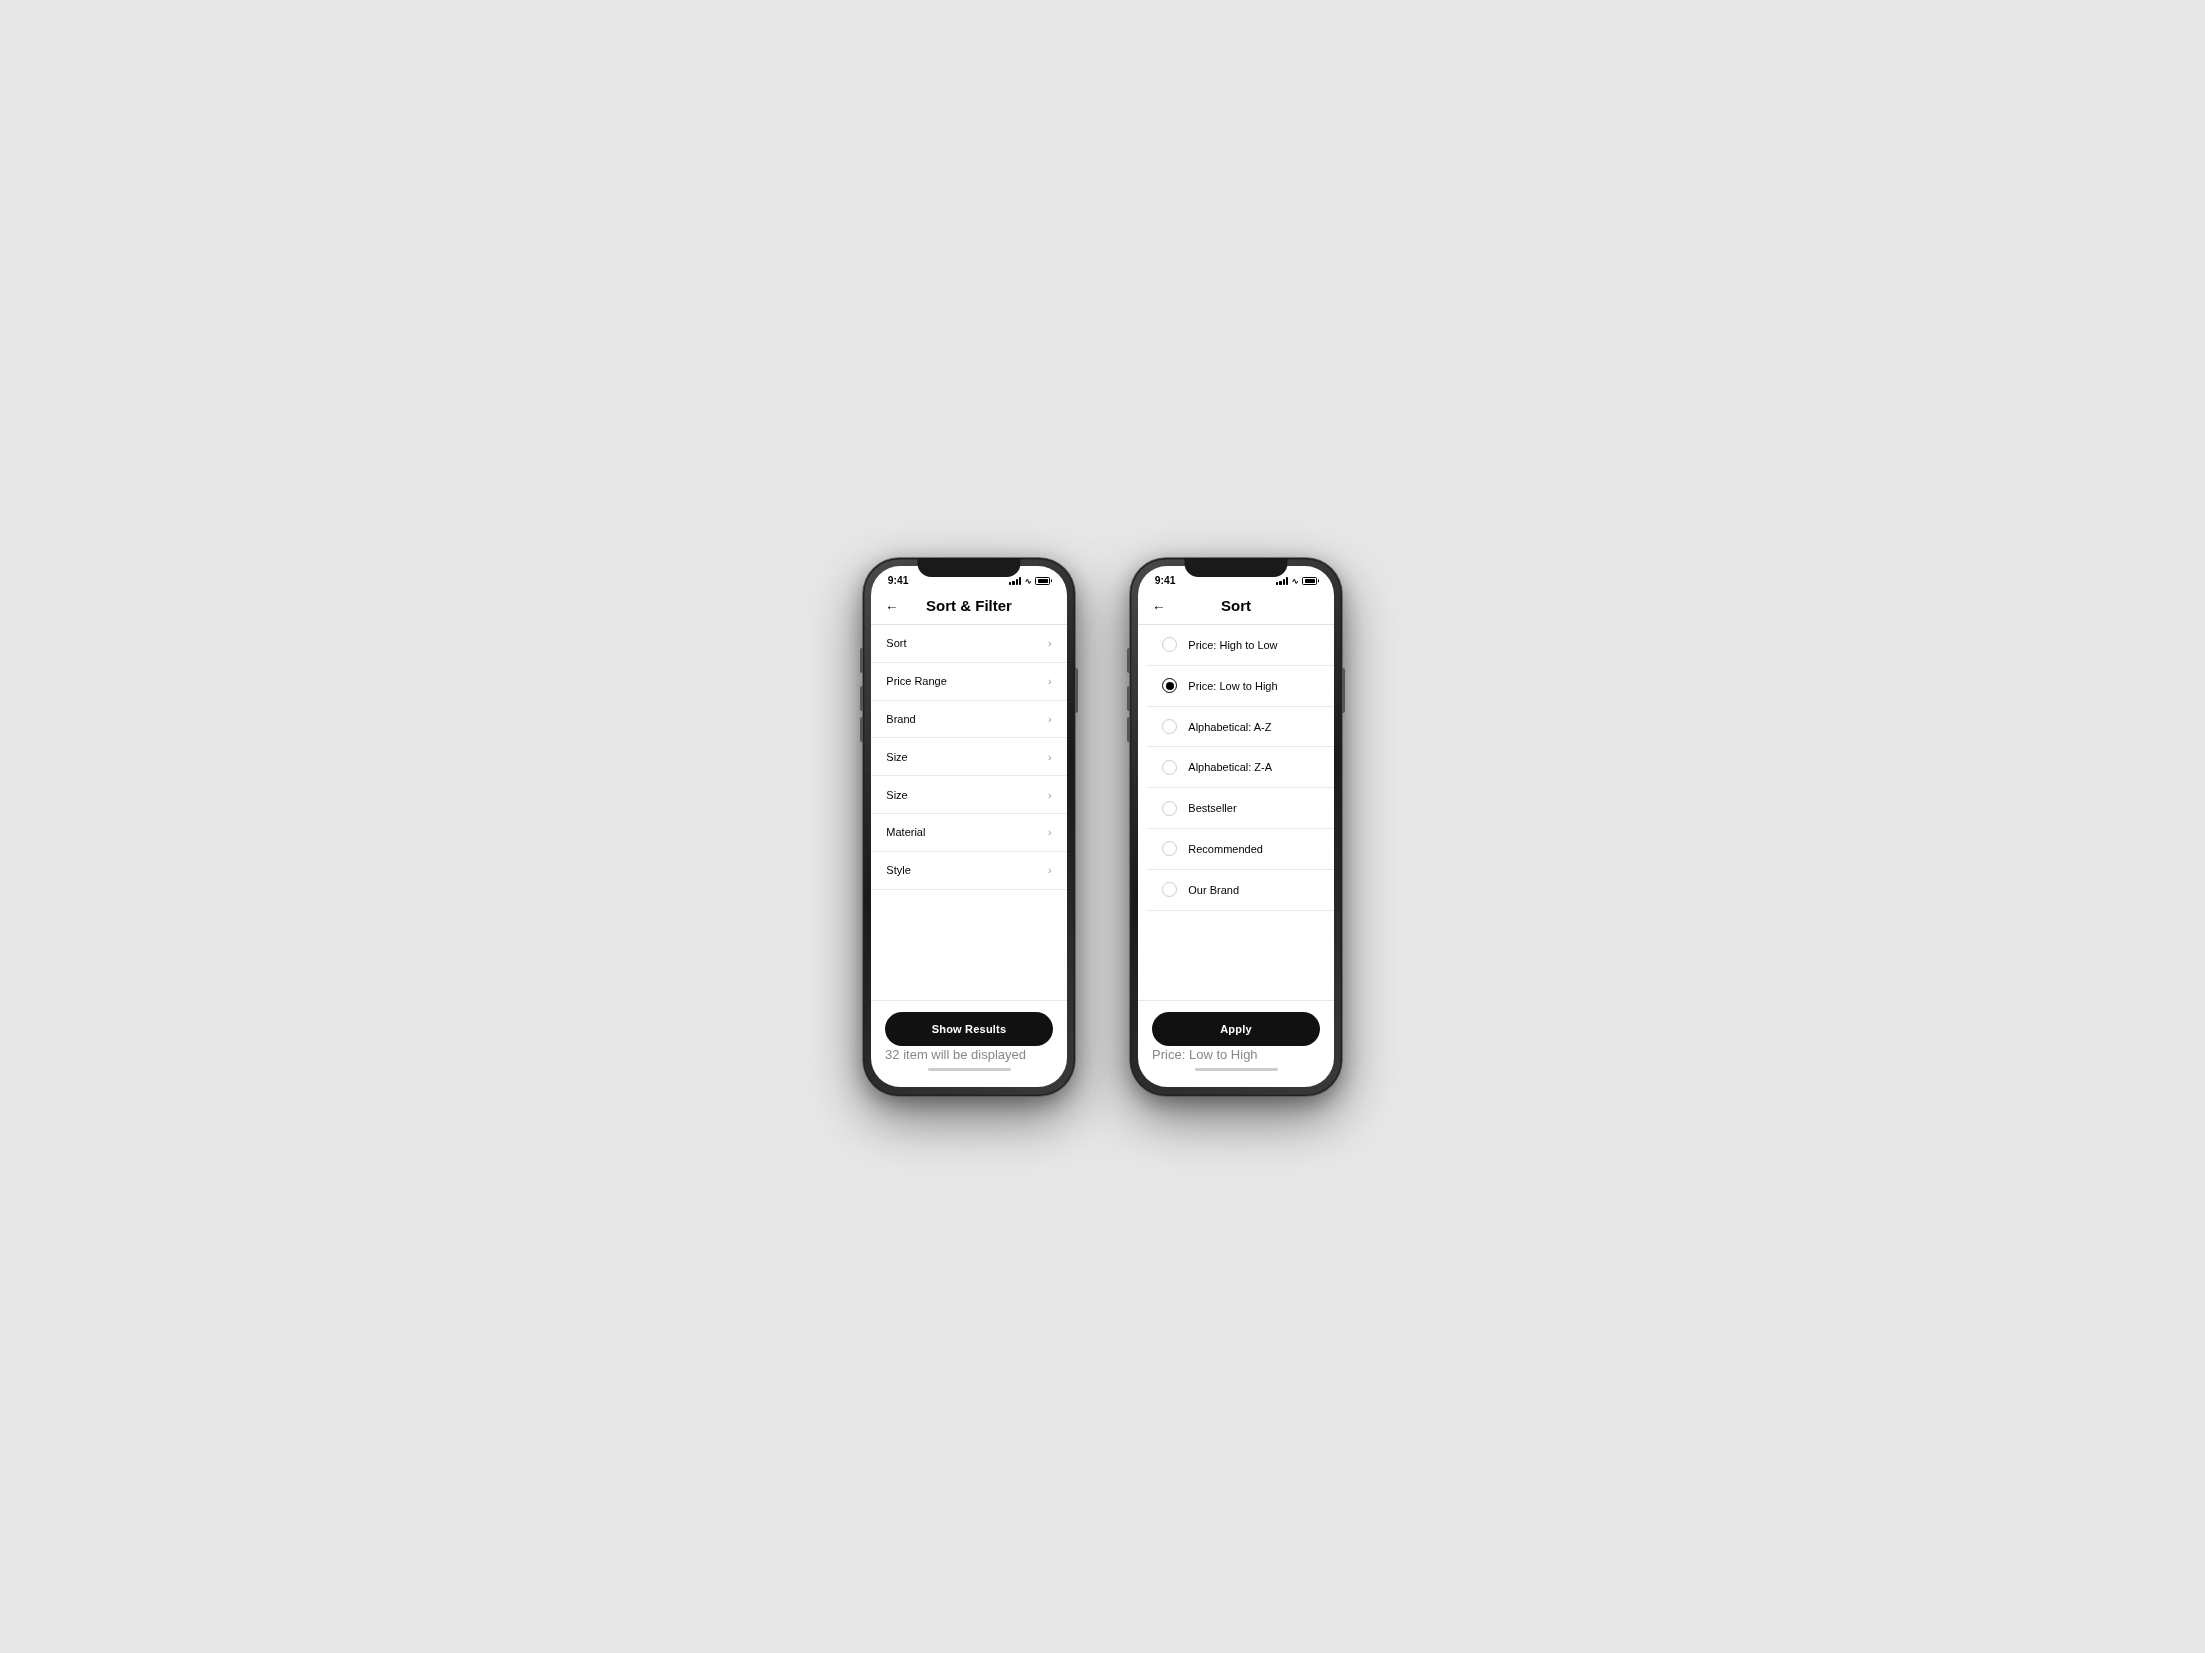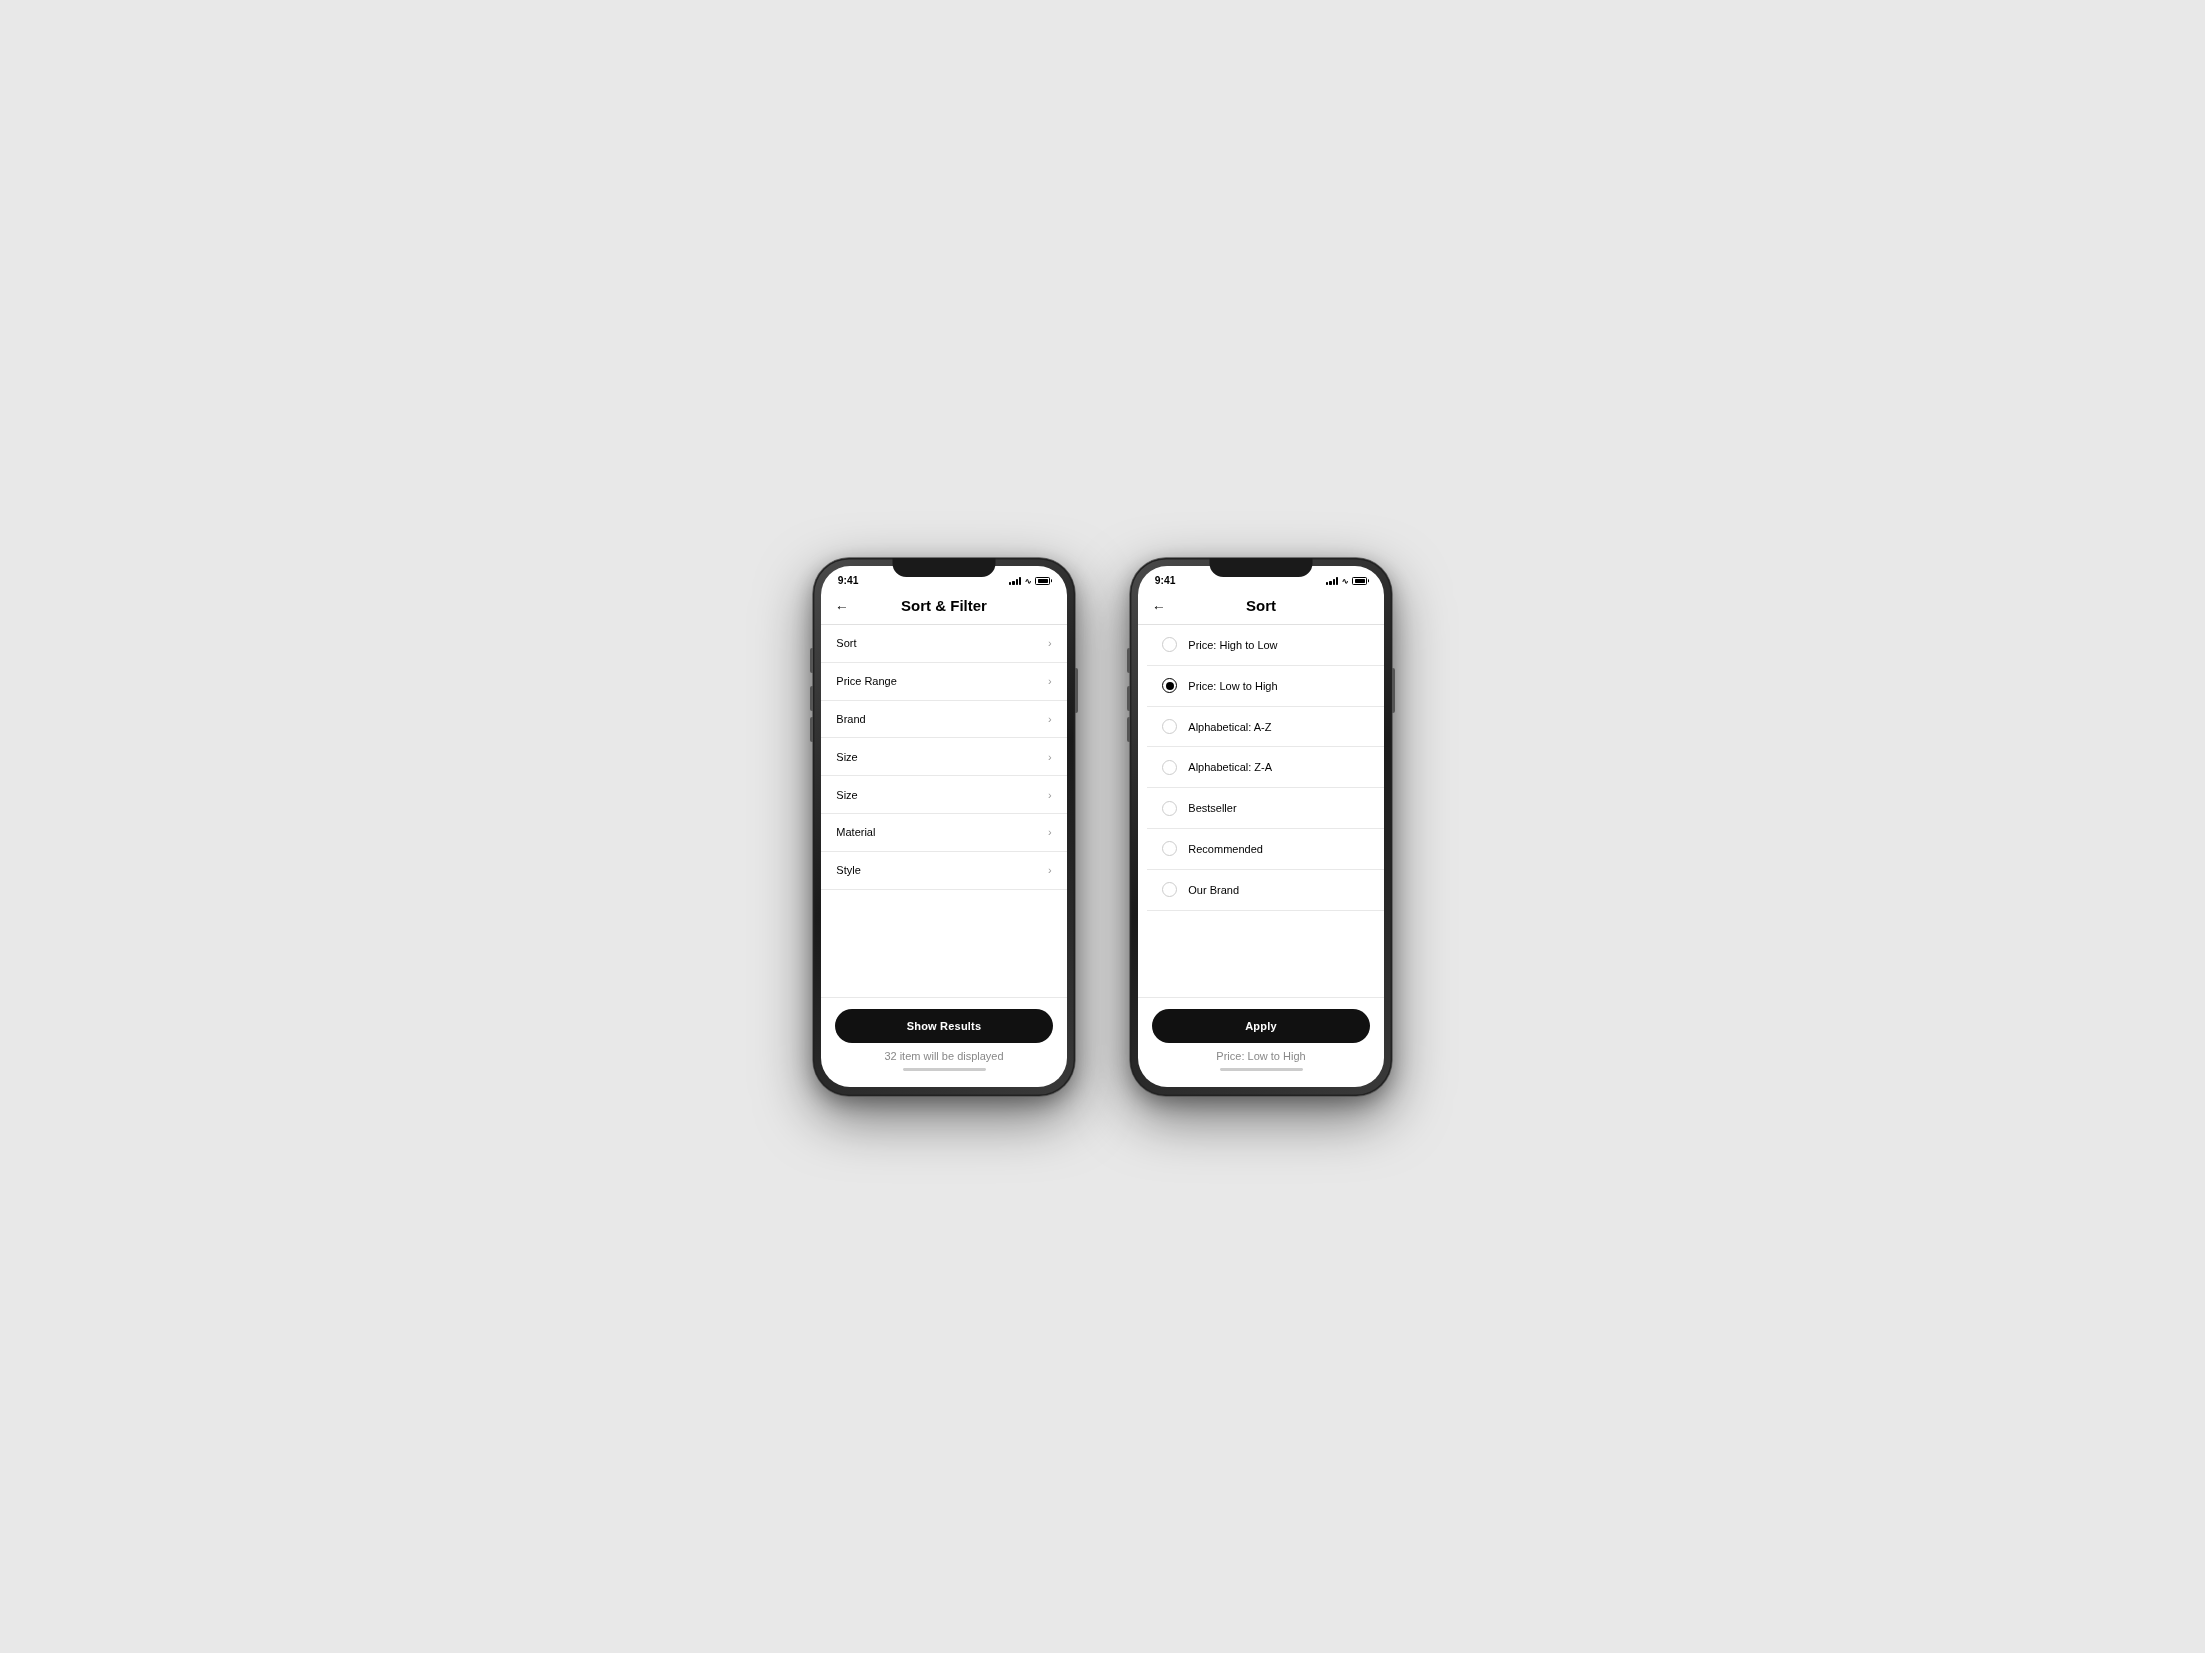--- a/index.html
+++ b/index.html
@@ -10,21 +10,21 @@
       justify-content: center;
       align-items: center;
       min-height: 100vh;
       font-family: -apple-system, BlinkMacSystemFont, 'SF Pro Text', 'Helvetica Neue', sans-serif;
       gap: 55px;
       padding: 27.6px;
     }
 
     .phone-wrapper {
       position: relative;
-      width: 262px;
+      width: 212px;
       height: 538px;
     }
 
     .phone-frame {
       position: absolute;
       inset: 0;
       border-radius: 36px;
       background: linear-gradient(145deg, #4a4a4a, #1a1a1a, #3a3a3a);
       box-shadow:
         0 0 0 0.7px #555,
@@ -231,24 +231,24 @@
       border: none;
       border-radius: 17px;
       padding: 11px;
       font-size: 11px;
       font-weight: 600;
       cursor: pointer;
       letter-spacing: 0.2px;
     }
 
     .bottom-subtitle {
-      text-align: center;
-      font-size: 11px;
+      text-align: left;
+      font-size: 13px;
       color: #888;
-      margin-top: 7px;
+      margin-top: 1px;
     }
 
     .home-indicator {
       width: 83px;
       height: 2.8px;
       background: #000;
       border-radius: 1.4px;
       margin: 5.5px auto 2.8px;
       opacity: 0.2;
     }

